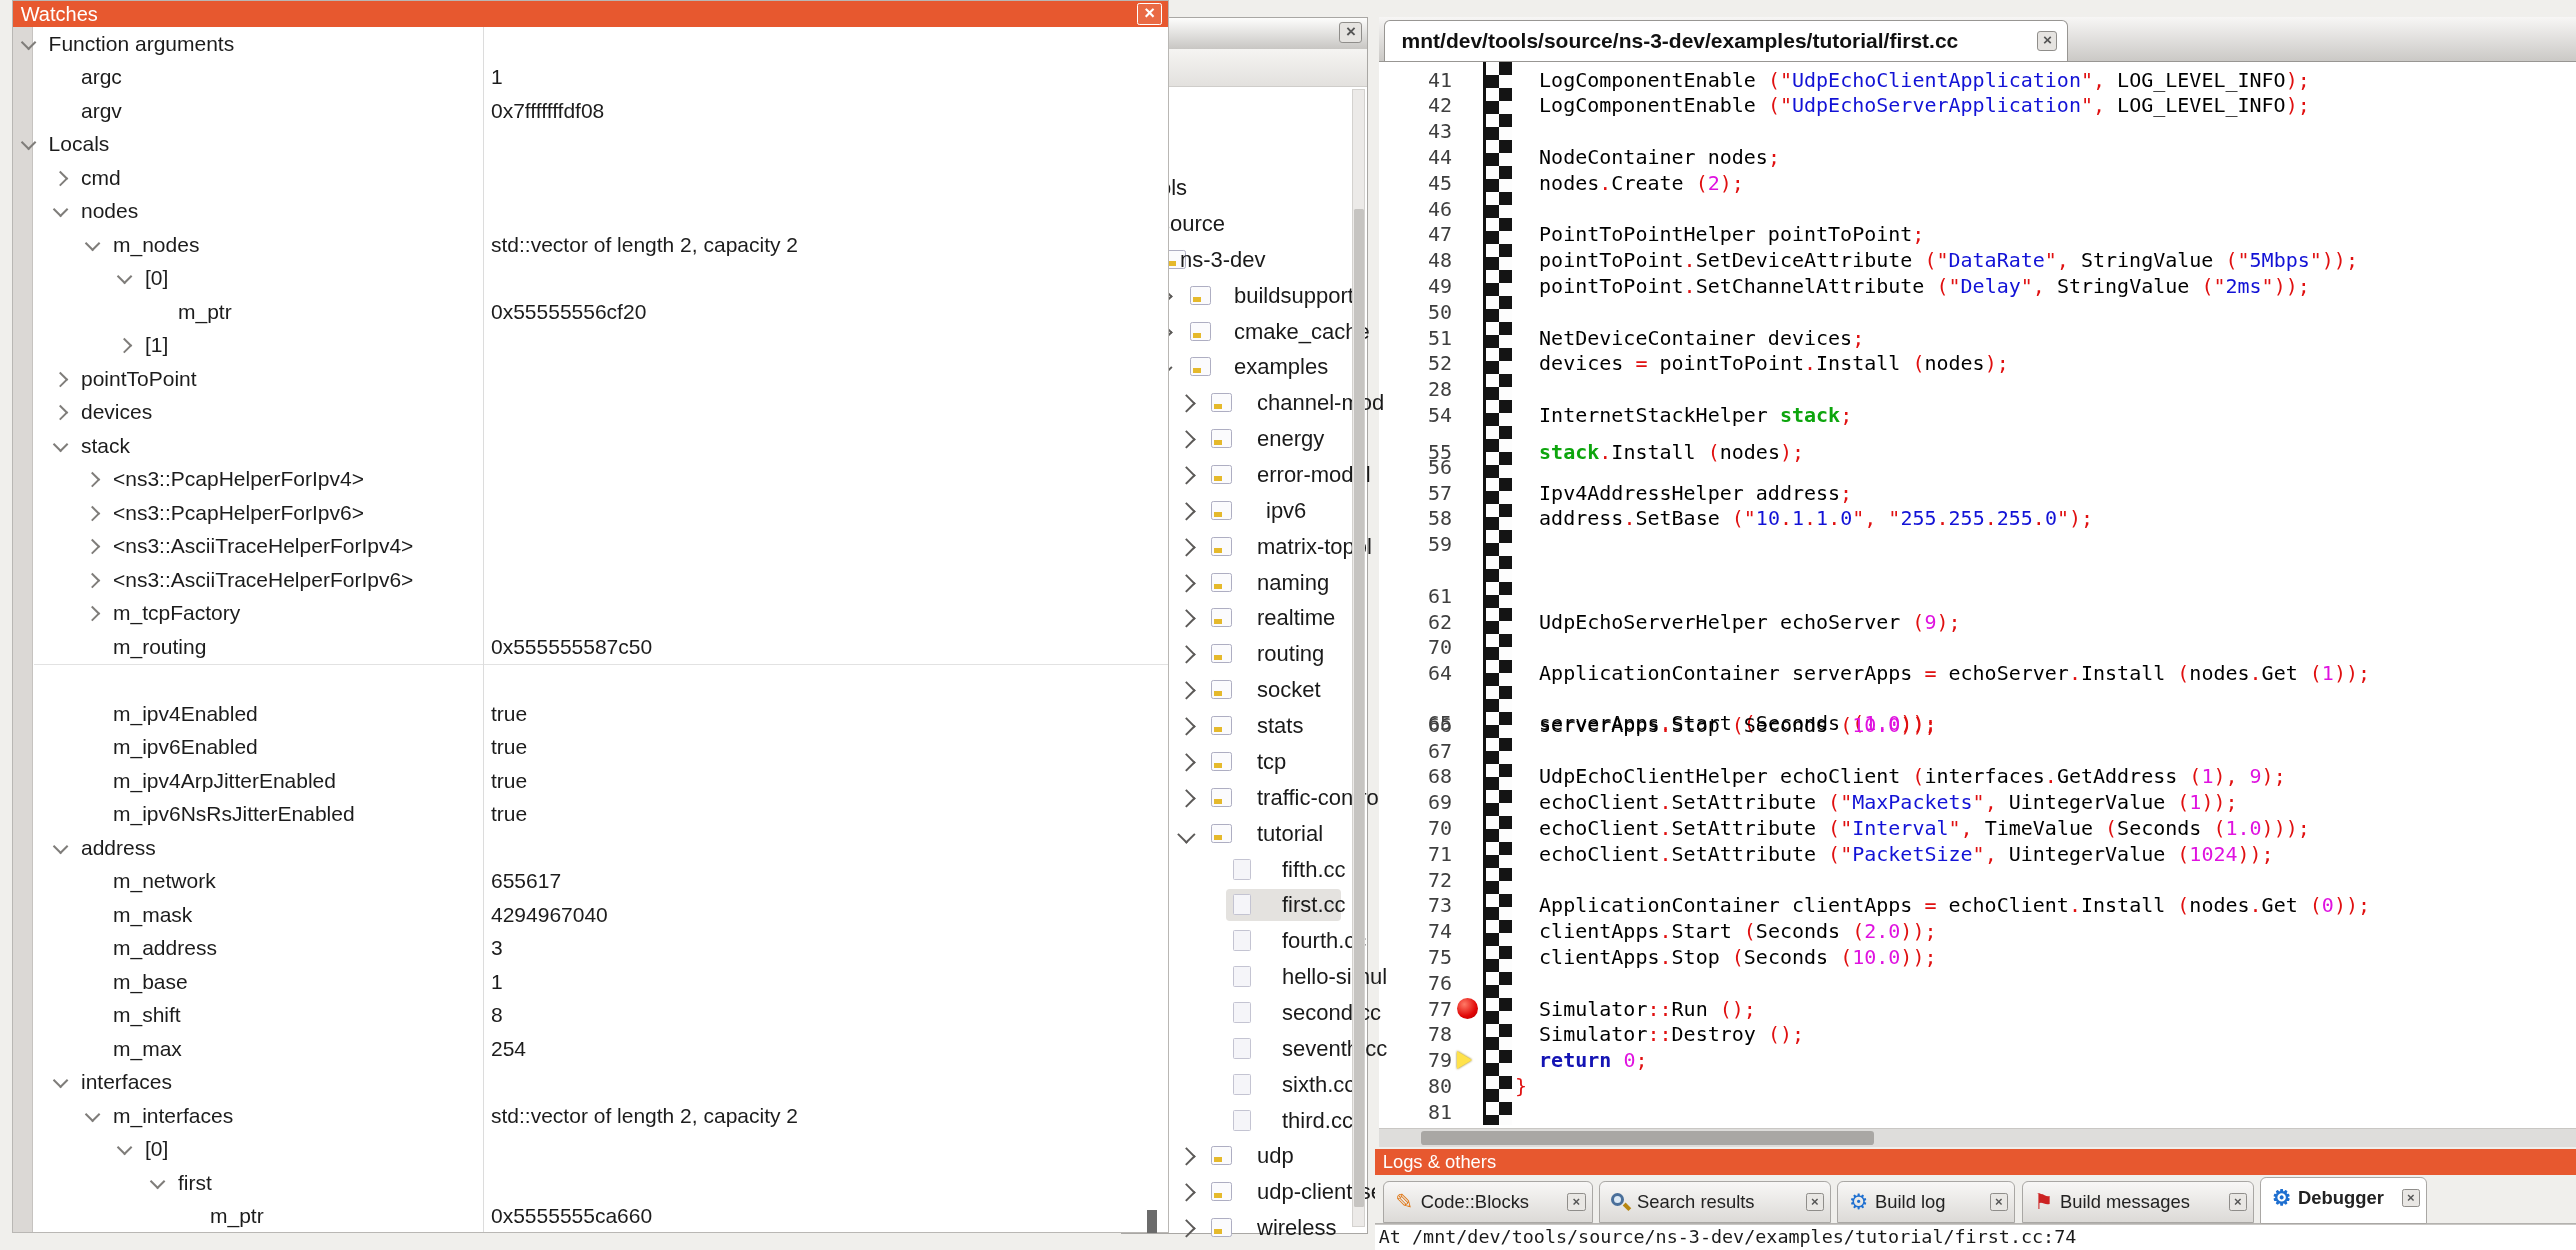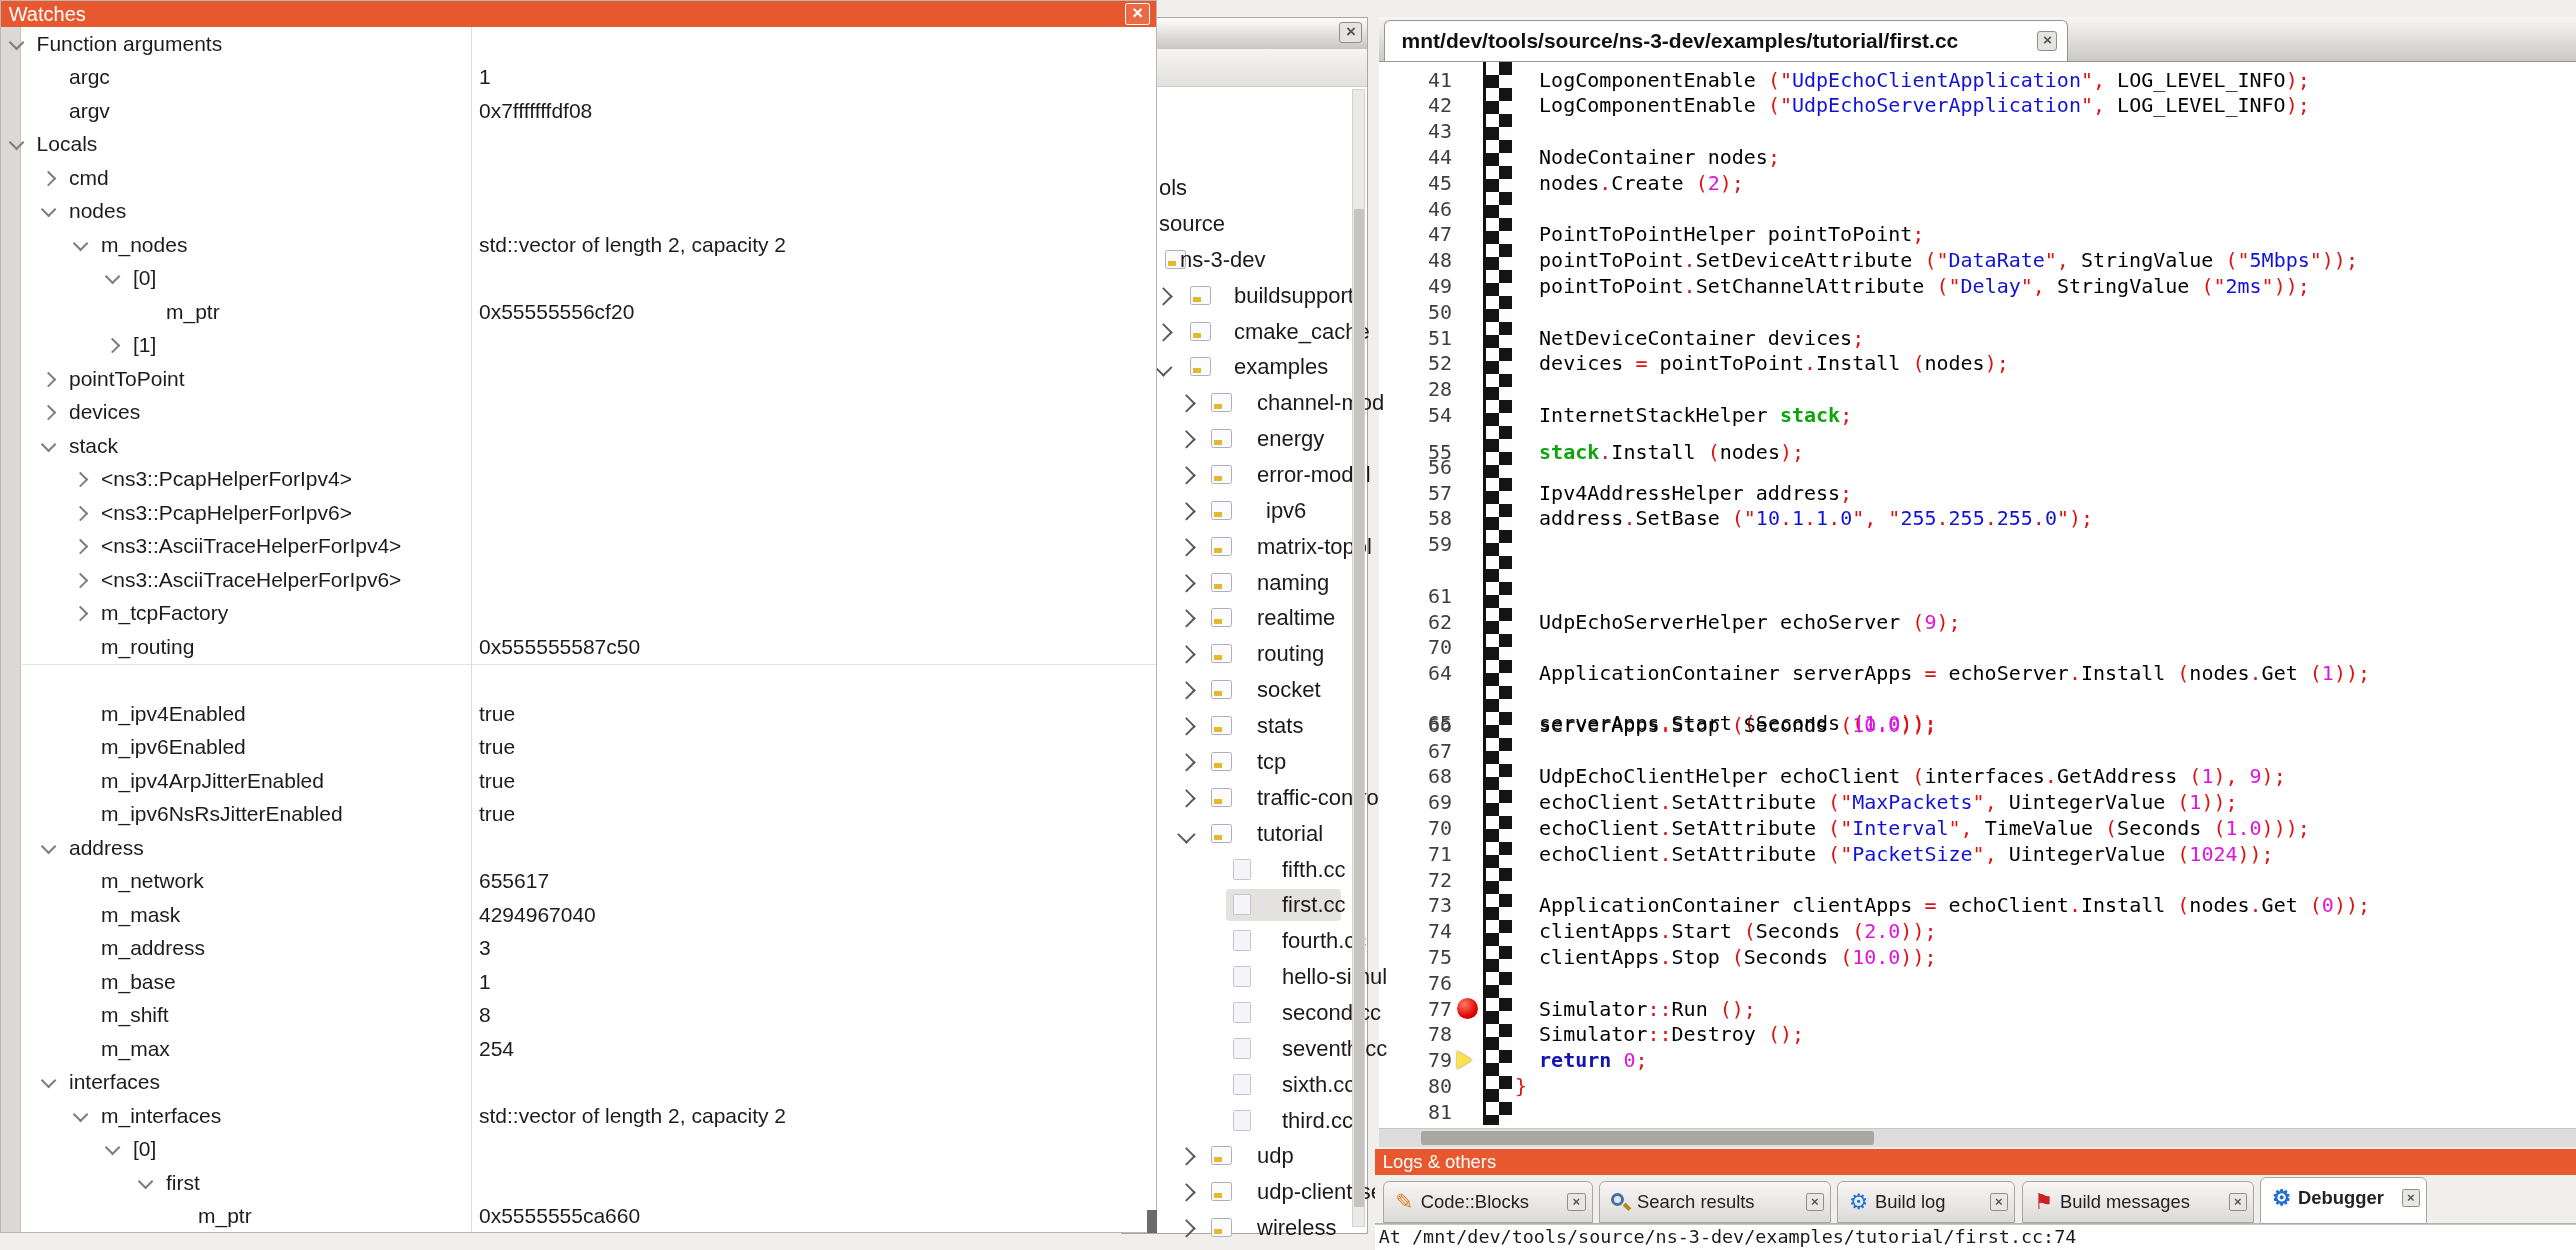--- a/index.html
+++ b/index.html
@@ -1,20 +1,20 @@
 <!DOCTYPE html>
 <html style="--orange: #e7582f;font-size:12.3px"><head>
 <meta charset="utf-8">
 <style>
   html,body{margin:0;padding:0}
   body{width:2576px;height:1250px;position:relative;overflow:hidden;
        background:#f0efec;font-family:"Liberation Sans",sans-serif;}
   .abs{position:absolute}
   
-  #watches{left:0;top:6;width:1157px;height:1233px;background:#404040;z-index:30;
+  #watches{left:12px;top:6;width:1157px;height:1233px;background:#404040;z-index:30;
            border:0.8px solid #b9b7b4;box-sizing:border-box}
   #watches-title{left:0;top:0;width:100%;height:26px;background:var(--orange);
                  color:#fff;font-size:20px;line-height:26px;padding-left:7.7px;box-sizing:border-box}
   .closebox{width:24.6px;height:21.5px;box-sizing:border-box;border:1.5px solid #fff;
             background:#e96a44;color:#fff;font-size:18.4px;font-weight:bold;
             text-align:center;line-height:18.4px;border-radius:2.3px}
   .closebox.gray{border:1.5px solid #8f8d8a;background:#e6e4e1;color:#555;border-radius:3.1px}
   #watches-close{right:6.1px;top:2.3px}
   #watches-body{left:0;top:26px;right:0;bottom:0;background:#fff;overflow:hidden}
   #w-leftstrip{left:0;top:0;width:19px;height:100%;background:#dbd8d5;border-right:0.8px solid #c6c3c0}

